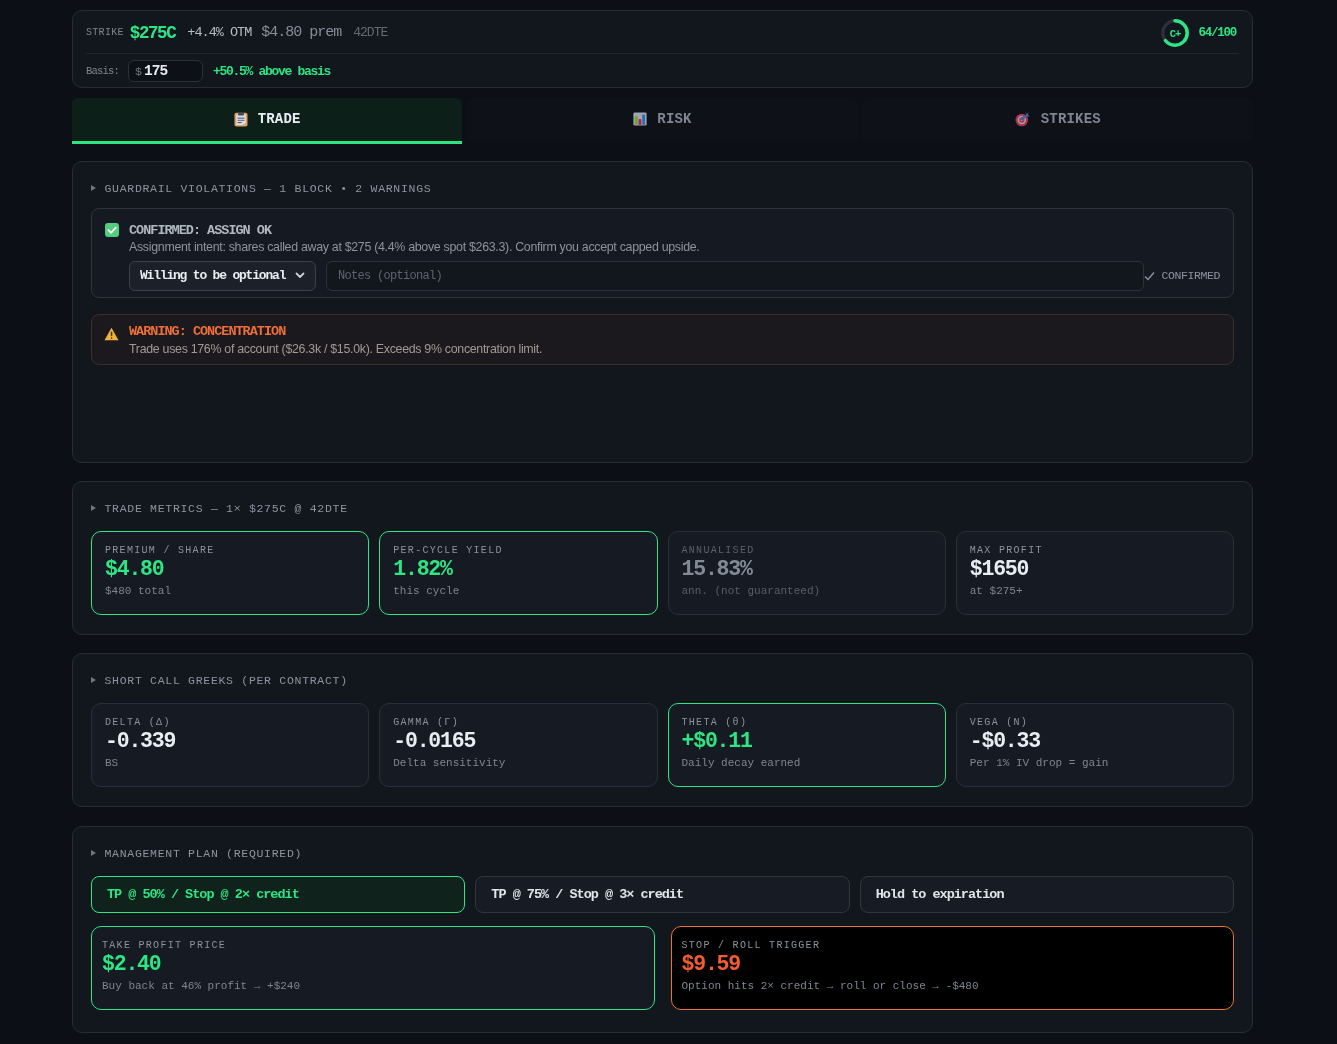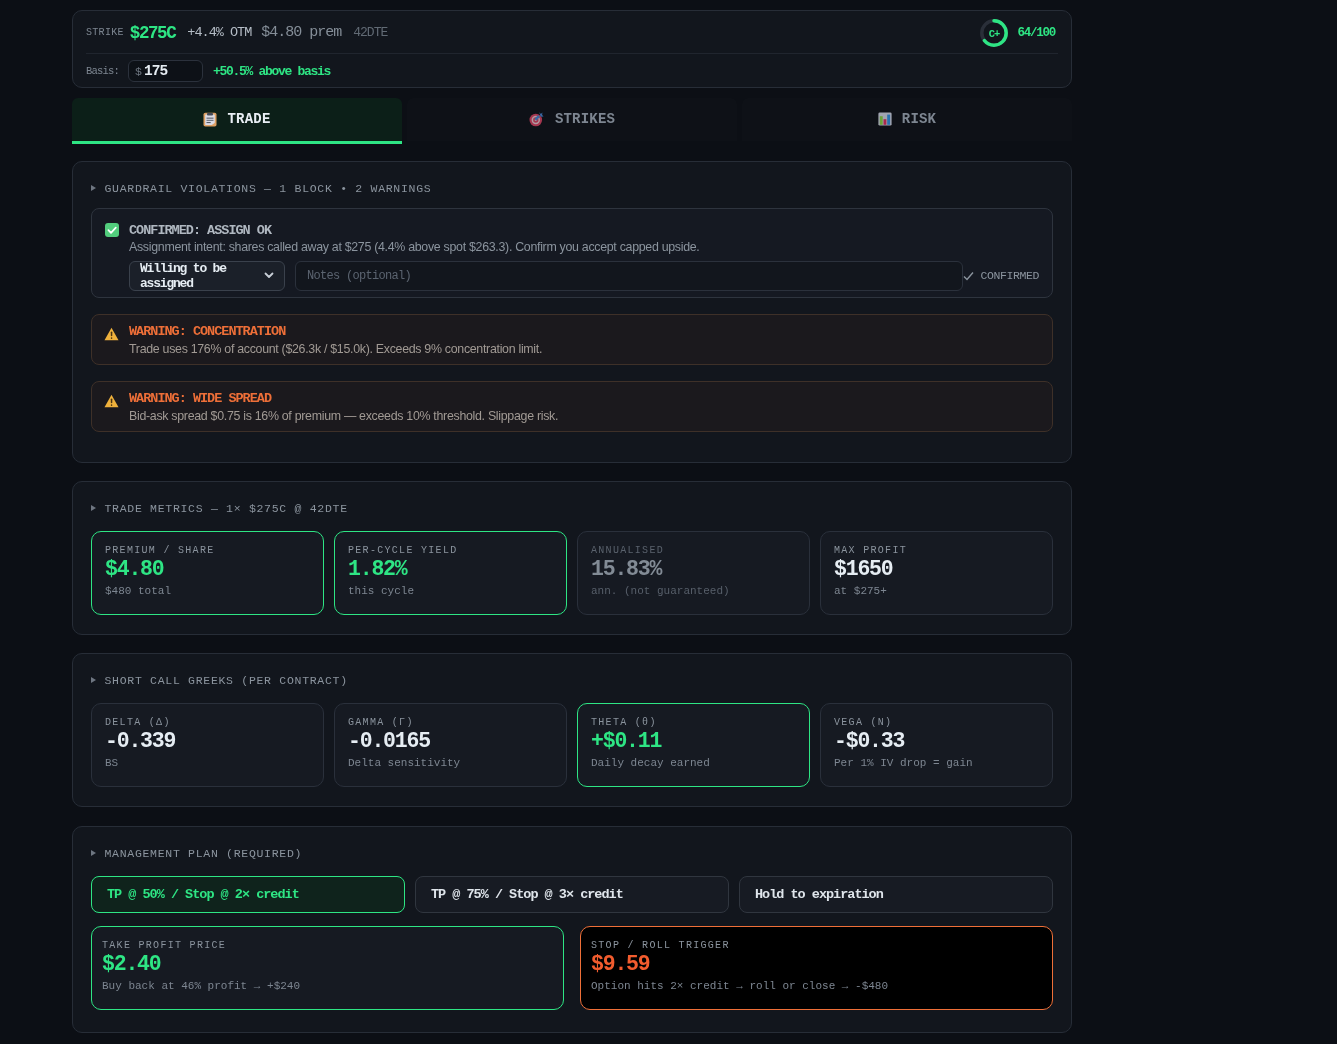--- a/index.html
+++ b/index.html
@@ -1,18 +1,18 @@
 <!DOCTYPE html>
 <html><head>
 <meta charset="utf-8">
 <style>
 * { margin:0; padding:0; box-sizing:border-box; }
 html,body { width:1337px; height:1044px; background:#0c0f15; overflow:hidden; }
 body { font-family:"Liberation Mono", monospace; }
-.wrap { position:relative; width:1000px; margin-left:72px; }
+.wrap { position:relative; width:1181px; margin-left:72px; }
 .panel { background:#12161d; border:1px solid #272d37; border-radius:10px; }
 
 
 .hcard { margin-top:10px; height:78px; }
 .hrow1 { height:43px; display:flex; align-items:center; padding:0 13px; position:relative; }
 .hrow1::after { content:""; position:absolute; left:13px; right:13px; bottom:0; height:1px; background:#20252e; }
 .hlbl { font-size:10px; letter-spacing:0.3px; color:#7d8691; margin-right:6px; }
 .hstrike { font-size:17.5px; font-weight:bold; letter-spacing:-1.4px; color:#2ee584; margin-right:12px; }
 .hotm { font-size:13.5px; letter-spacing:-1px; color:#b5bdc6; margin-right:10px; }
 .hprem { font-size:15px; letter-spacing:-1px; color:#858e98; margin-right:12px; }
@@ -116,55 +116,55 @@
         <rect x="2.2" y="2.5" width="9.6" height="10.6" rx="0.4" fill="#dcdbe5"></rect>
         <rect x="4" y="0.9" width="6" height="2.5" rx="0.9" fill="#434857"></rect>
         <rect x="3.5" y="5.6" width="7" height="1.1" fill="#585d6a"></rect>
         <rect x="3.5" y="7.8" width="7" height="1.1" fill="#6a6f7c"></rect>
         <rect x="3.5" y="10" width="4.2" height="1.1" fill="#585d6a"></rect>
         <path d="M8.8 13.1 L12.4 13.1 L12.4 10.6 Z" fill="#dd9f63"></path>
       </svg>
       <span>TRADE</span>
     </div>
     <div class="tab">
+      <svg width="14" height="14" viewBox="0 0 14 14" style="opacity:0.92">
+        <rect x="0.4" y="0.4" width="13.2" height="13.2" rx="1.4" fill="#aeb2bf"></rect>
+        <rect x="1.8" y="4.2" width="2.9" height="8.6" fill="#74b13e"></rect>
+        <rect x="5.5" y="7.2" width="2.9" height="5.6" fill="#b82a50"></rect>
+        <rect x="9.2" y="2.6" width="2.9" height="10.2" fill="#2c7bbc"></rect>
+      </svg>
+      <span>RISK</span>
+    </div>
+    <div class="tab">
       <svg width="16" height="16" viewBox="0 0 16 16" style="opacity:0.92">
         <circle cx="6.8" cy="9" r="6.3" fill="#b23a54"></circle>
         <circle cx="6.8" cy="9" r="4.2" fill="#bfa6ad"></circle>
         <circle cx="6.8" cy="9" r="2.7" fill="#b23a54"></circle>
         <circle cx="6.8" cy="9" r="1.1" fill="#bfa6ad"></circle>
         <rect x="7" y="4.1" width="2.5" height="5.4" rx="0.5" fill="#3d6fae" transform="rotate(45 8.25 6.8)" style="fill:#3d6fae"></rect>
         <path d="M10.3 1.3 L11.9 2.9 L13.4 1.6 L13.1 4.1 L14.6 5.6 L11.7 5.7 Z" fill="#3d6fae"></path>
       </svg>
       <span>STRIKES</span>
-    </div>
-    <div class="tab">
-      <svg width="14" height="14" viewBox="0 0 14 14" style="opacity:0.92">
-        <rect x="0.4" y="0.4" width="13.2" height="13.2" rx="1.4" fill="#aeb2bf"></rect>
-        <rect x="1.8" y="4.2" width="2.9" height="8.6" fill="#74b13e"></rect>
-        <rect x="5.5" y="7.2" width="2.9" height="5.6" fill="#b82a50"></rect>
-        <rect x="9.2" y="2.6" width="2.9" height="10.2" fill="#2c7bbc"></rect>
-      </svg>
-      <span>RISK</span>
     </div>
   </div>
 
   <div class="panel guard">
     <div class="phead"><span class="tri"></span>GUARDRAIL VIOLATIONS — 1 BLOCK • 2 WARNINGS</div>
     <div class="confirm">
       <div class="crow">
         <svg class="cbox" viewBox="0 0 14 14">
           <rect x="0" y="0" width="14" height="14" rx="3" fill="#52cd7d"></rect>
           <path d="M3.4 7.2 L6 9.8 L10.8 4.6" fill="none" stroke="#fff" stroke-width="1.7" stroke-linecap="round" stroke-linejoin="round"></path>
         </svg>
         <span class="ctitle">CONFIRMED: ASSIGN OK</span>
       </div>
       <div class="cdesc sans">Assignment intent: shares called away at $275 (4.4% above spot $263.3). Confirm you accept capped upside.</div>
       <div class="controls">
         <div class="select">
-            <span>Willing to be assigned</span>
+            <span>Willing to be optional</span>
             <span class="chev">
               <svg width="10" height="7" viewBox="0 0 10 7">
                 <path d="M1.5 1.5 L5 5 L8.5 1.5" fill="none" stroke="#c8cfd7" stroke-width="1.8" stroke-linecap="round" stroke-linejoin="round"></path>
               </svg>
             </span>
           </div>
         <div class="notes">Notes (optional)</div>
         <div class="cstat"><svg width="11" height="10" viewBox="0 0 11 10" style="margin-right:6px">
               <path d="M1 5.5 L4 8.5 L10 1.5" fill="none" stroke="#8b949e" stroke-width="1.4"></path>
             </svg>CONFIRMED</div>
@@ -174,31 +174,20 @@
       <svg class="wicon" viewBox="0 0 15 14">
         <path d="M7.5 0.8 L14.5 13.2 L0.5 13.2 Z" fill="#efb13c"></path>
         <rect x="6.8" y="4.6" width="1.5" height="4.6" rx="0.7" fill="#4a3413"></rect>
         <rect x="6.8" y="10.3" width="1.5" height="1.6" rx="0.7" fill="#4a3413"></rect>
       </svg>
       <div>
         <div class="wtitle">WARNING: CONCENTRATION</div>
         <div class="wdesc sans">Trade uses 176% of account ($26.3k / $15.0k). Exceeds 9% concentration limit.</div>
       </div>
     </div>
-    <div class="warn">
-      <svg class="wicon" viewBox="0 0 15 14">
-        <path d="M7.5 0.8 L14.5 13.2 L0.5 13.2 Z" fill="#efb13c"></path>
-        <rect x="6.8" y="4.6" width="1.5" height="4.6" rx="0.7" fill="#4a3413"></rect>
-        <rect x="6.8" y="10.3" width="1.5" height="1.6" rx="0.7" fill="#4a3413"></rect>
-      </svg>
-      <div>
-        <div class="wtitle">WARNING: WIDE SPREAD</div>
-        <div class="wdesc sans">Bid-ask spread $0.75 is 16% of premium — exceeds 10% threshold. Slippage risk.</div>
-      </div>
-    </div>
   </div>
 
   <div class="panel mpanel">
     <div class="phead"><span class="tri"></span>TRADE METRICS — 1× $275C @ 42DTE</div>
     <div class="cards">
       <div class="mcard green">
         <div class="mlabel">PREMIUM / SHARE</div>
         <div class="mvalue g">$4.80</div>
         <div class="msub">$480 total</div>
       </div>

